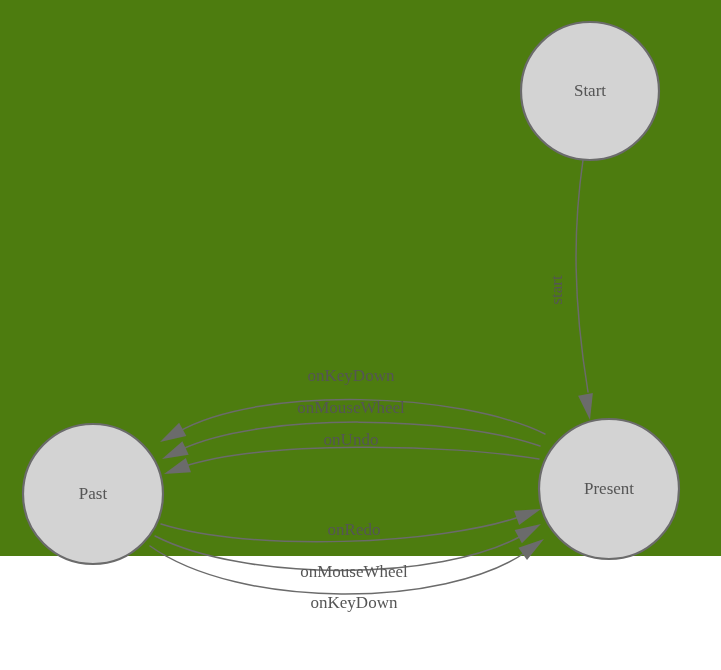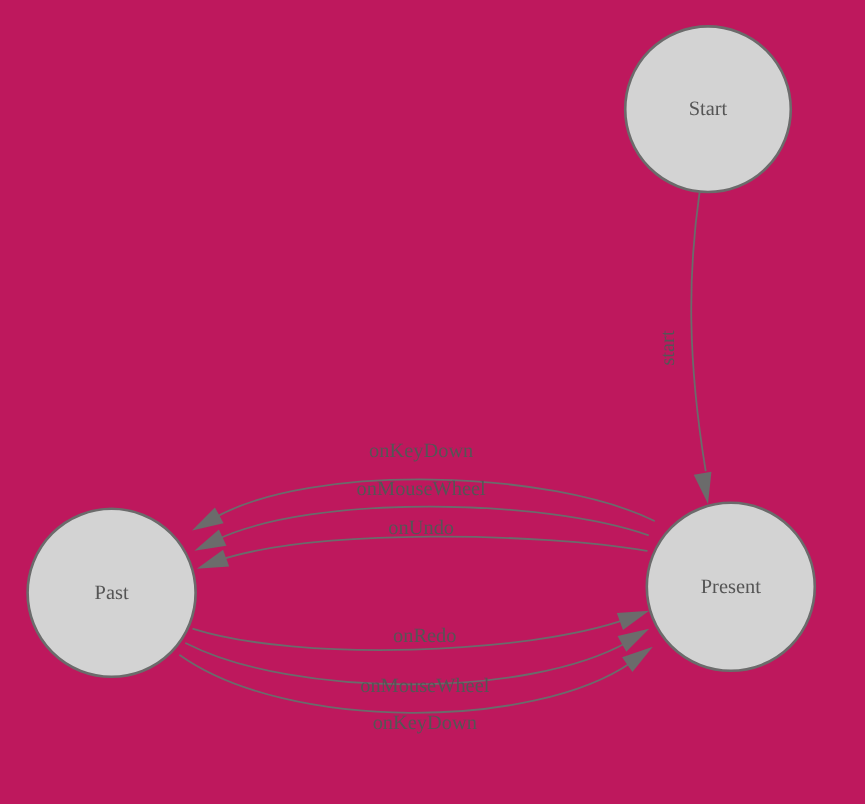--- a/index.html
+++ b/index.html
@@ -10,22 +10,22 @@
   }
   body {
     width: 721px;
     height: 670px;
     overflow: hidden;
     font-family: "Liberation Serif", "DejaVu Serif", serif;
   }
   #diagram-root {
     position: relative;
     width: 721px;
-    height: 670px;
-    background: #be185d;
+    height: 556px;
+    background: #4d7c0f;
   }
   svg.graph-canvas {
     position: absolute;
     top: 0;
     left: 0;
     width: 721px;
     height: 670px;
     display: block;
   }
   .node-circle {

